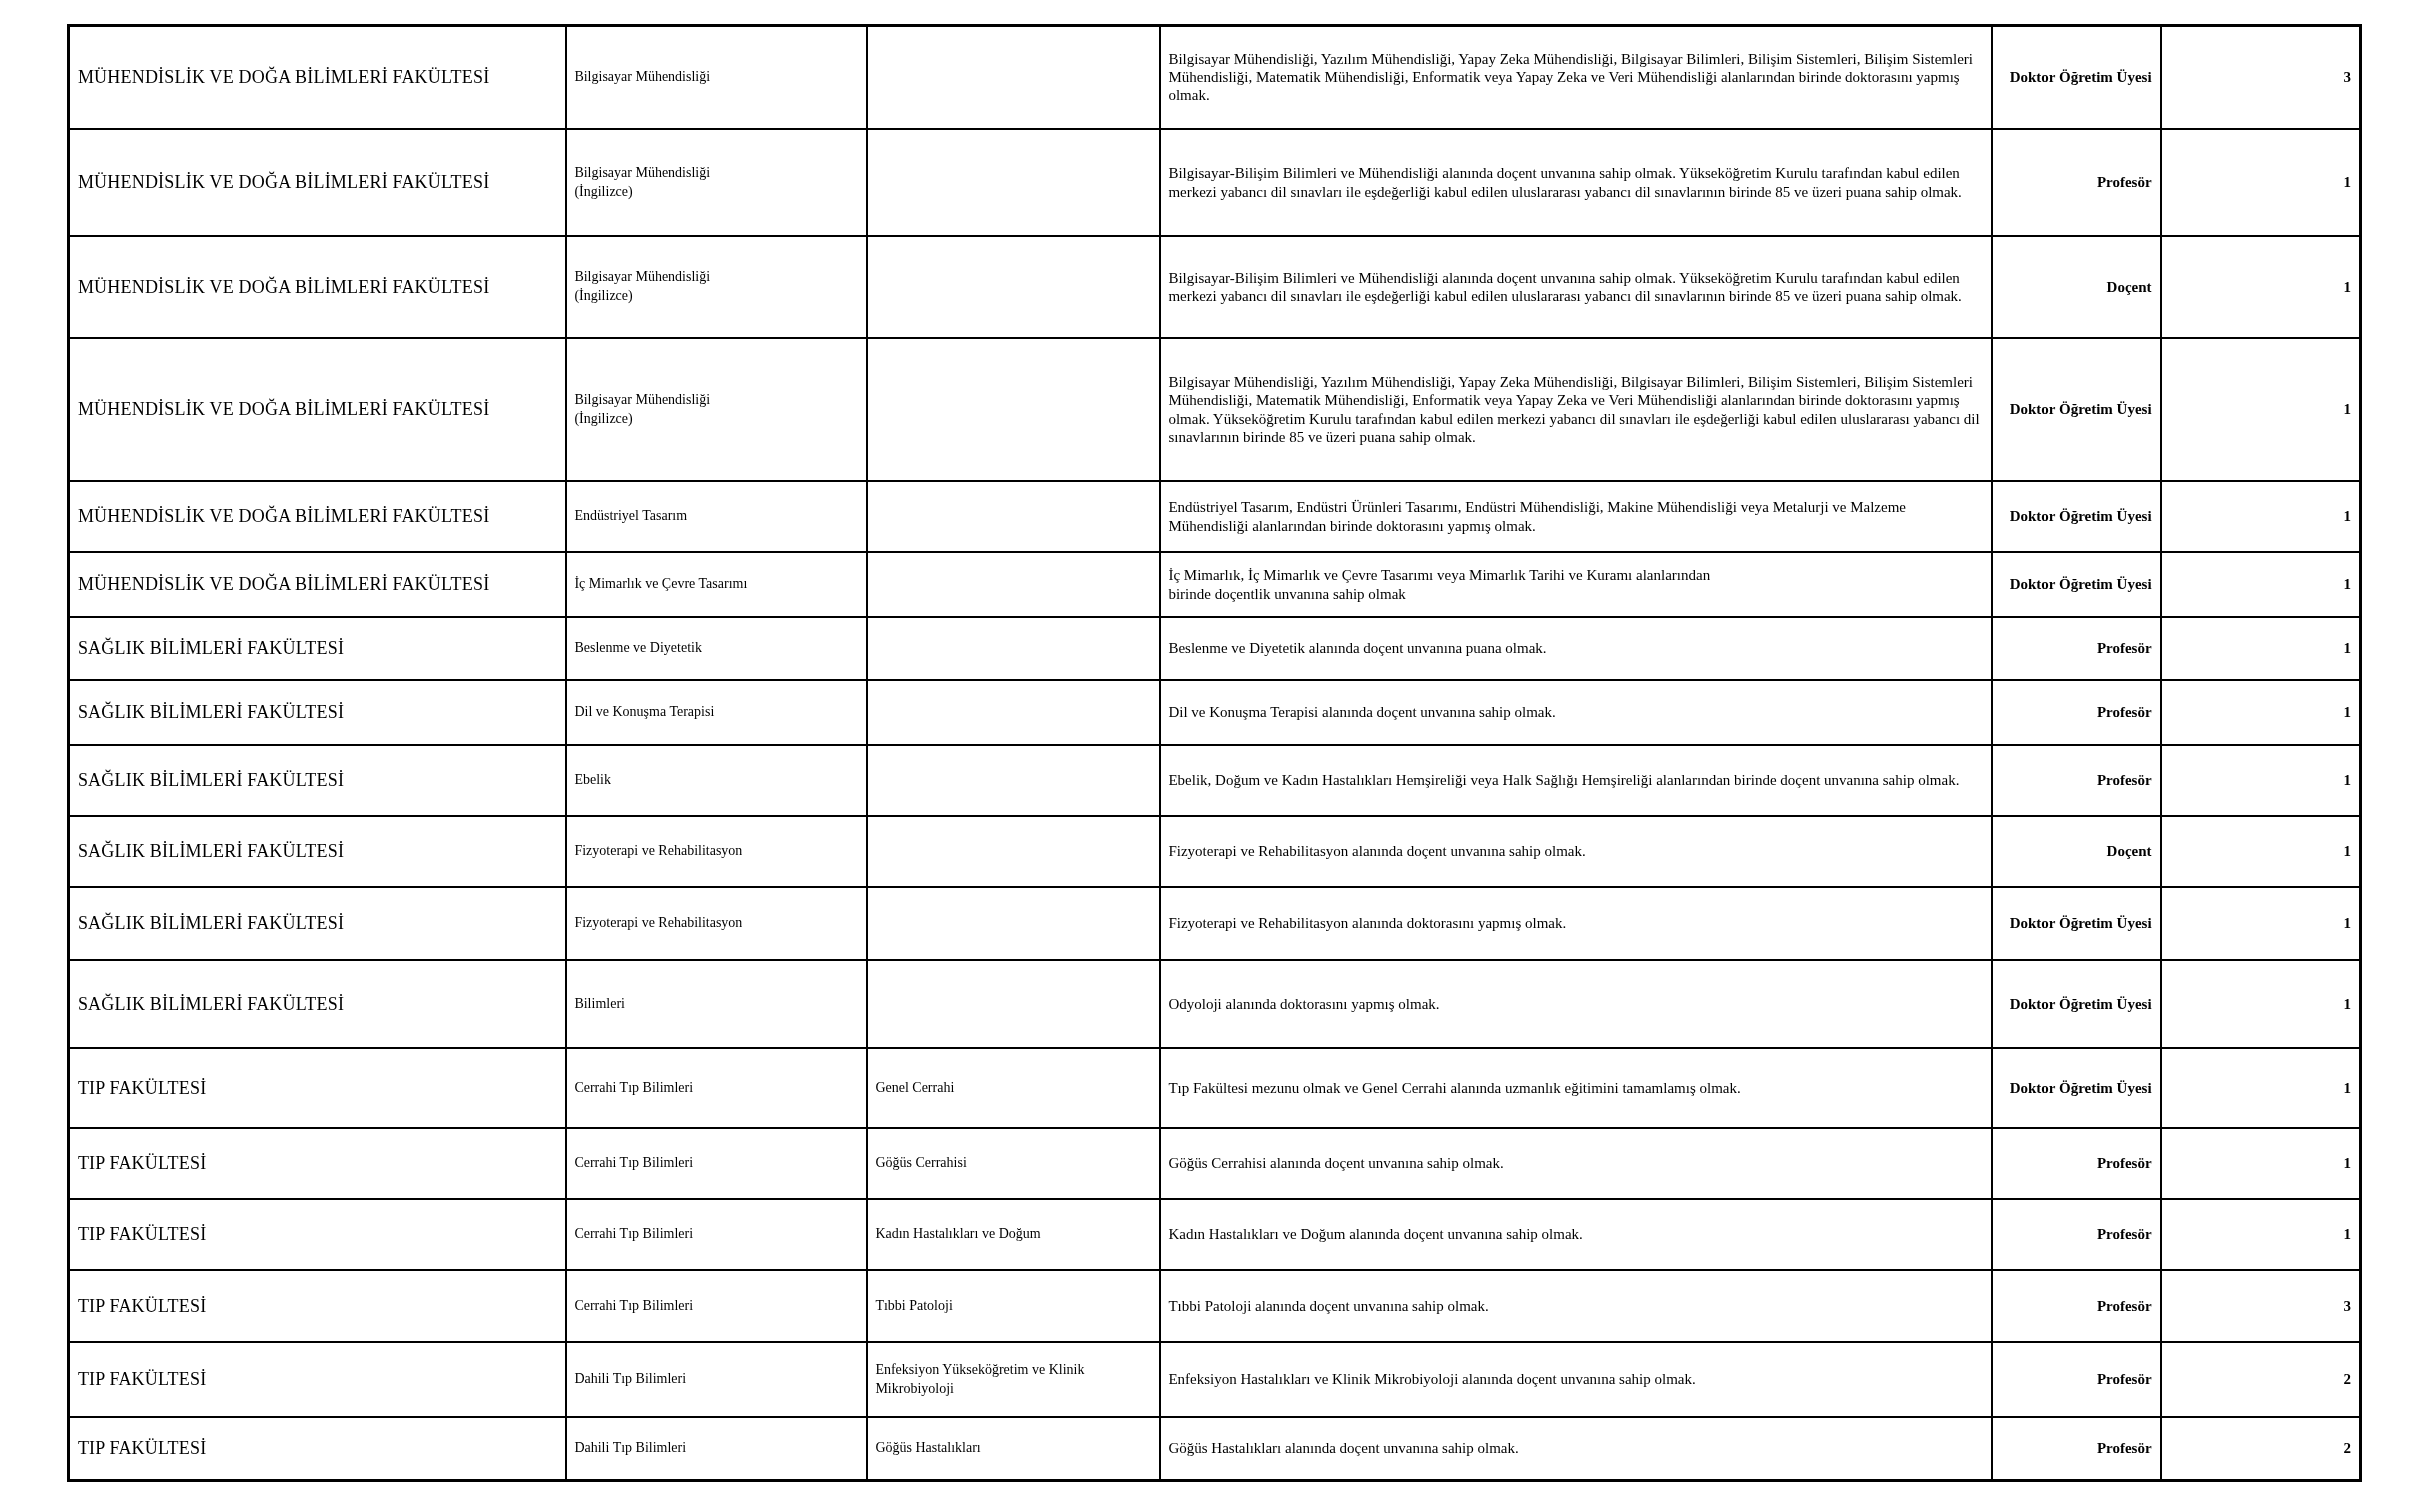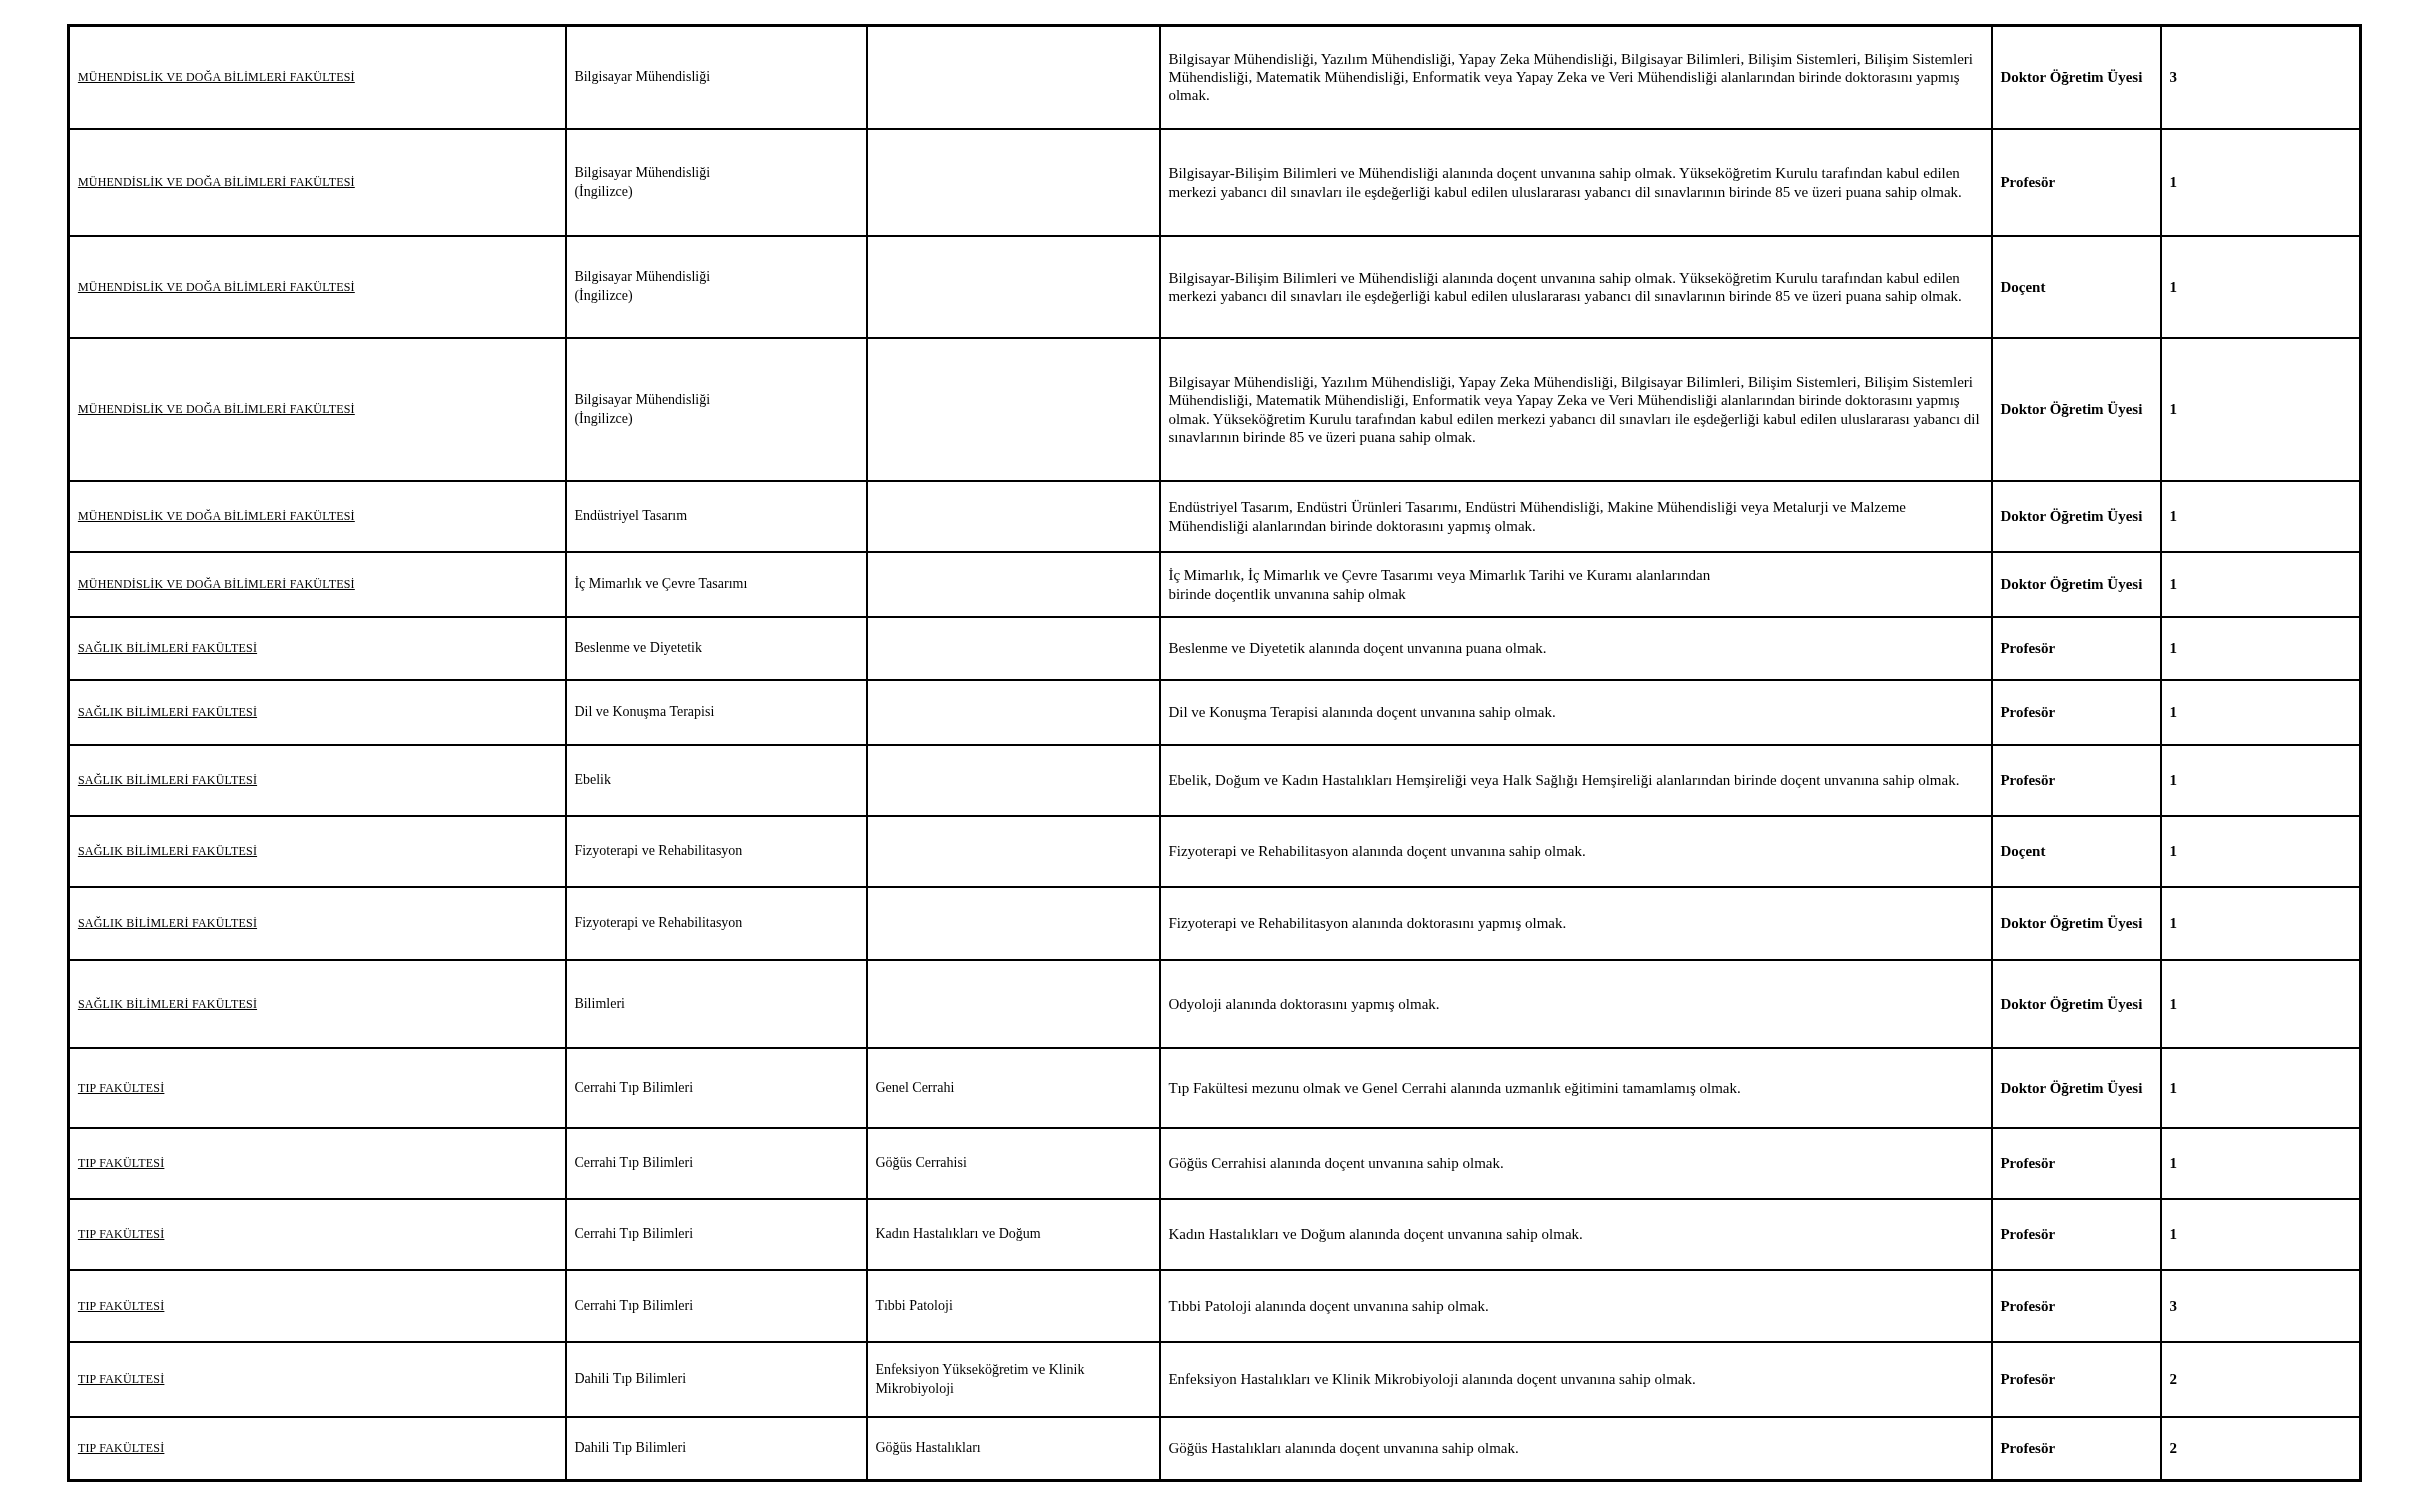--- a/index.html
+++ b/index.html
@@ -25,38 +25,37 @@
     width: 2292px;
     border: 3.1px solid #000000;
   }
   table.jobs td {
     border: 2.4px solid #000000;
     vertical-align: middle;
     padding: 3.1px 7.9px;
     overflow: hidden;
   }
   td.c-faculty {
-    font-size: 12px;
+    font-size: 18px;
     letter-spacing: 0.2px;
-    text-decoration: underline;
   }
   td.c-department, td.c-subdepartment {
     font-size: 14px;
     white-space: pre-line;
     line-height: 1.35;
   }
   td.c-requirement {
     font-size: 15px;
     line-height: 1.22;
     white-space: pre-line;
   }
   td.c-title, td.c-count {
     font-size: 15px;
     font-weight: bold;
-    text-align: left;
+    text-align: right;
   }
 </style>
 </head>
 <body>
 
 <div class="table-wrap">
   <table class="jobs">
     <colgroup>
         <col style="width: 497px;">
         <col style="width: 301px;">

